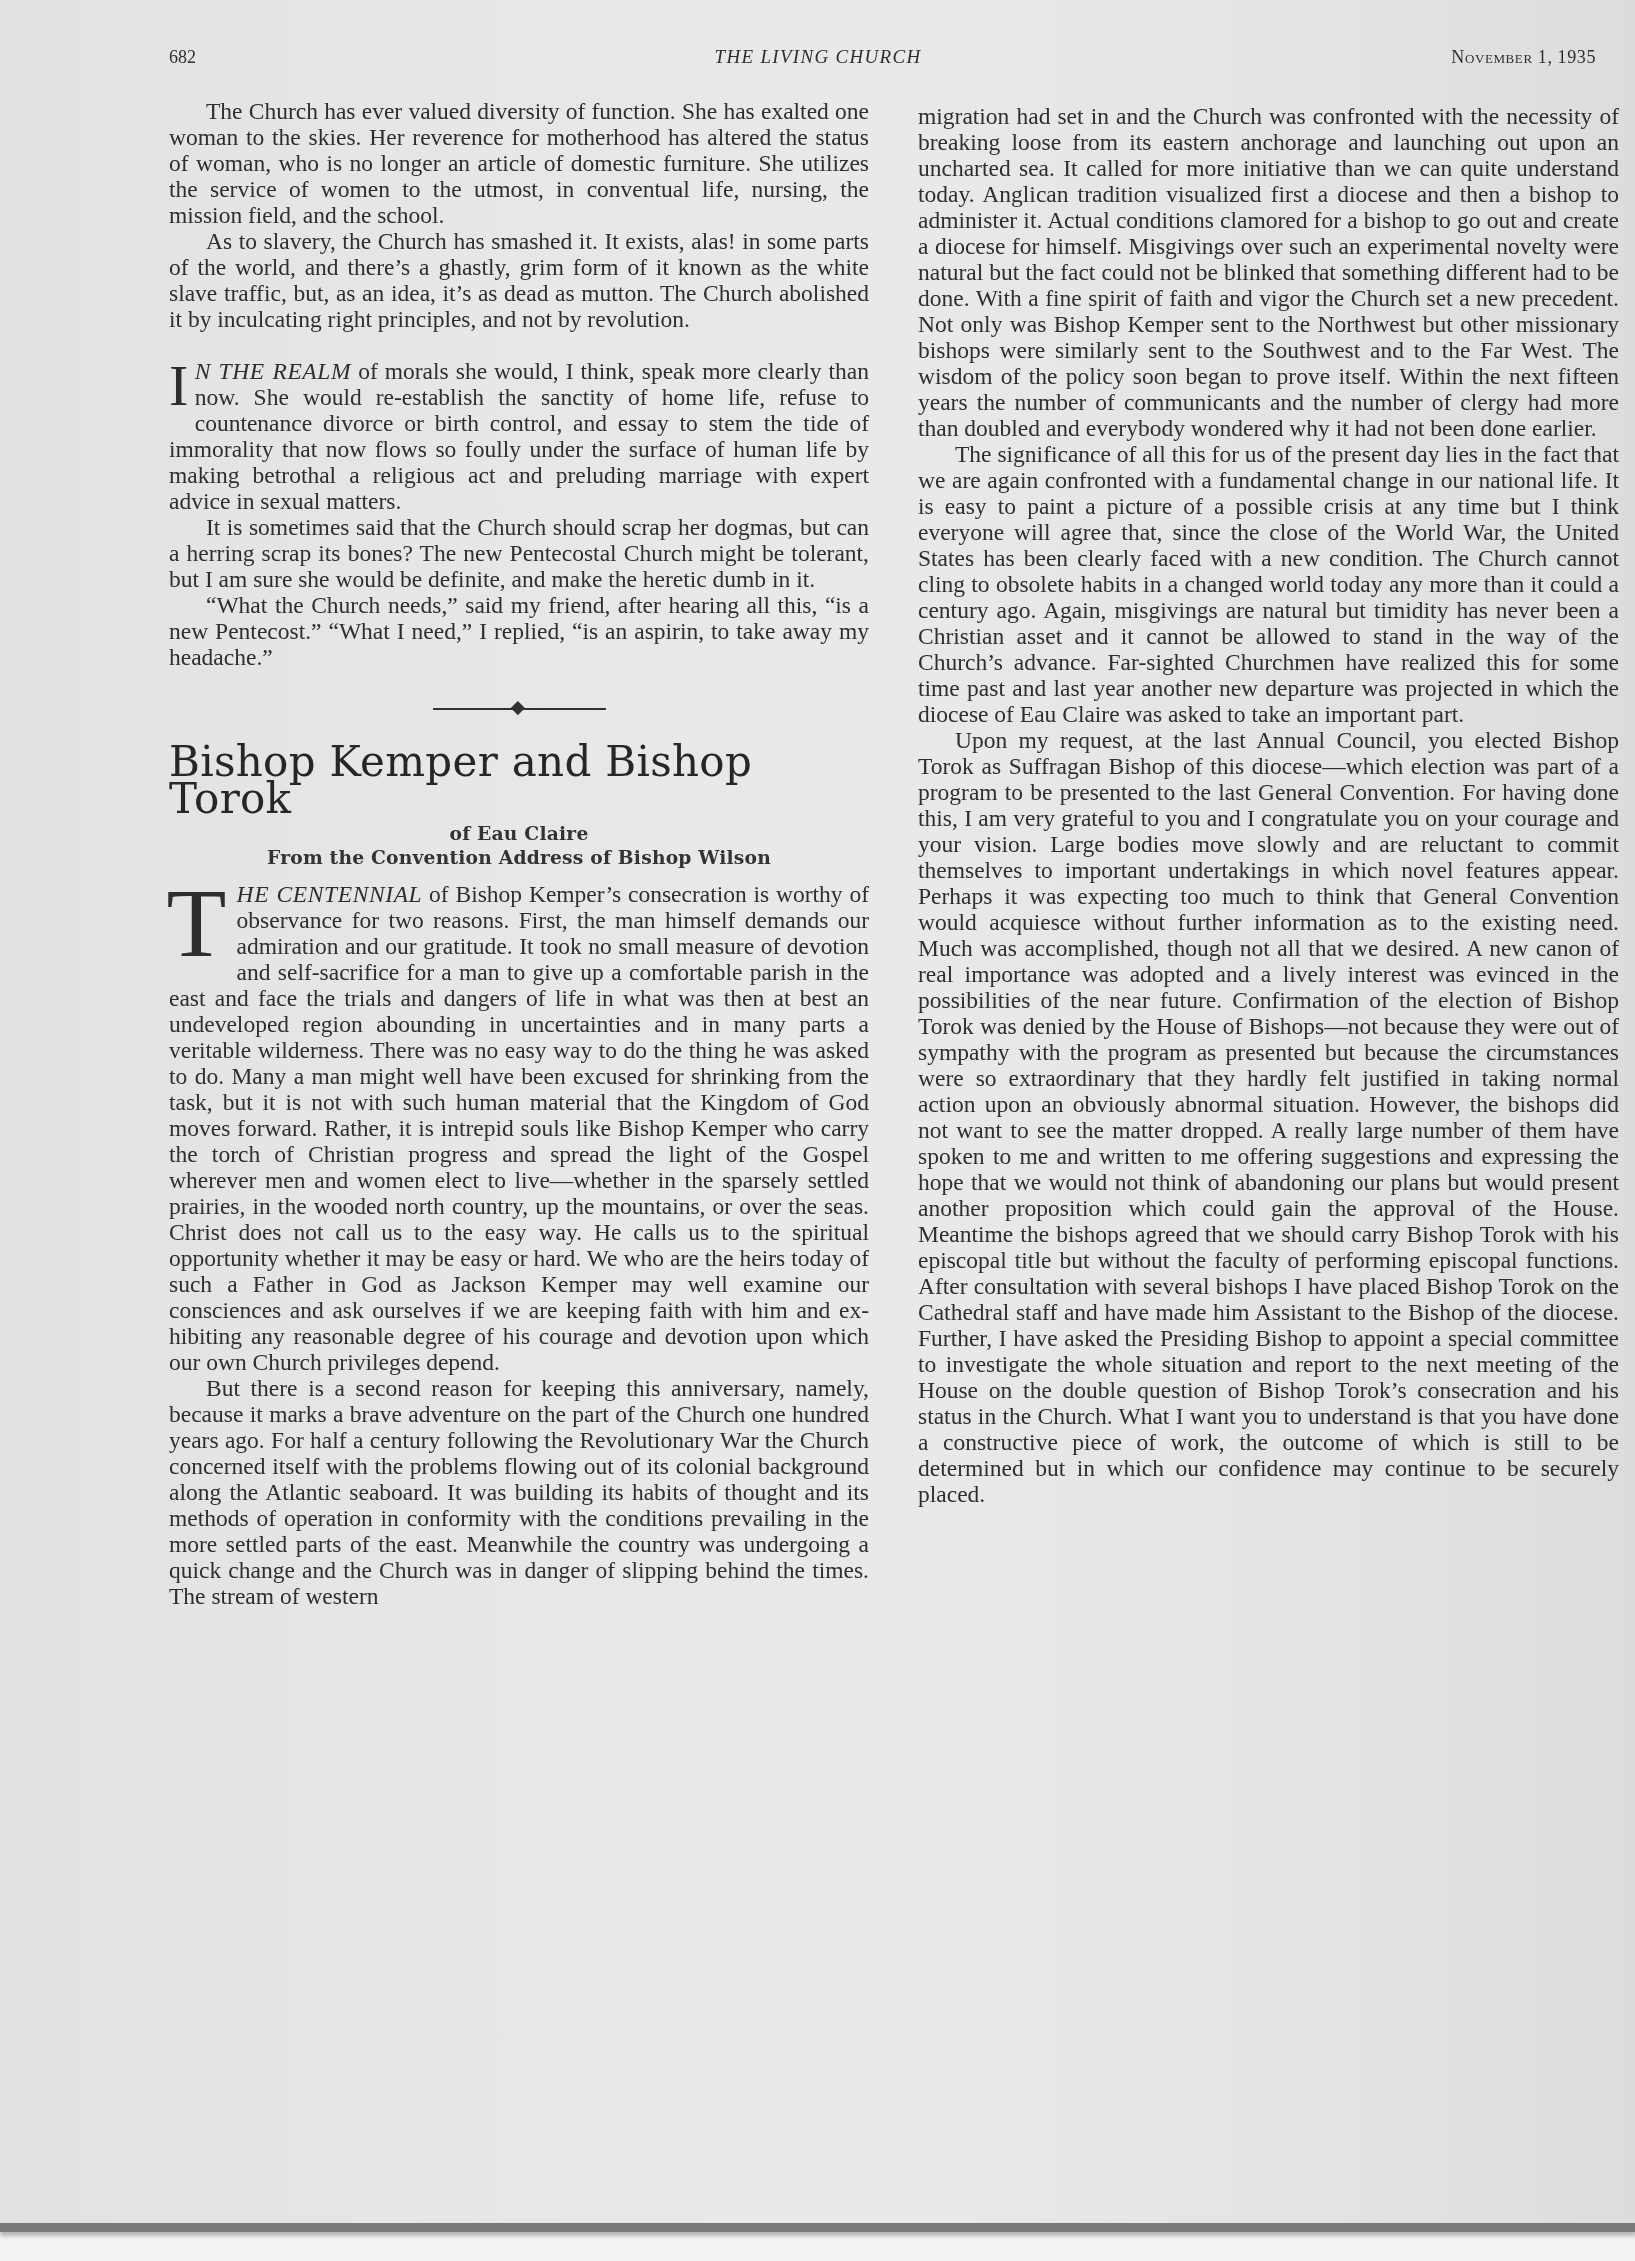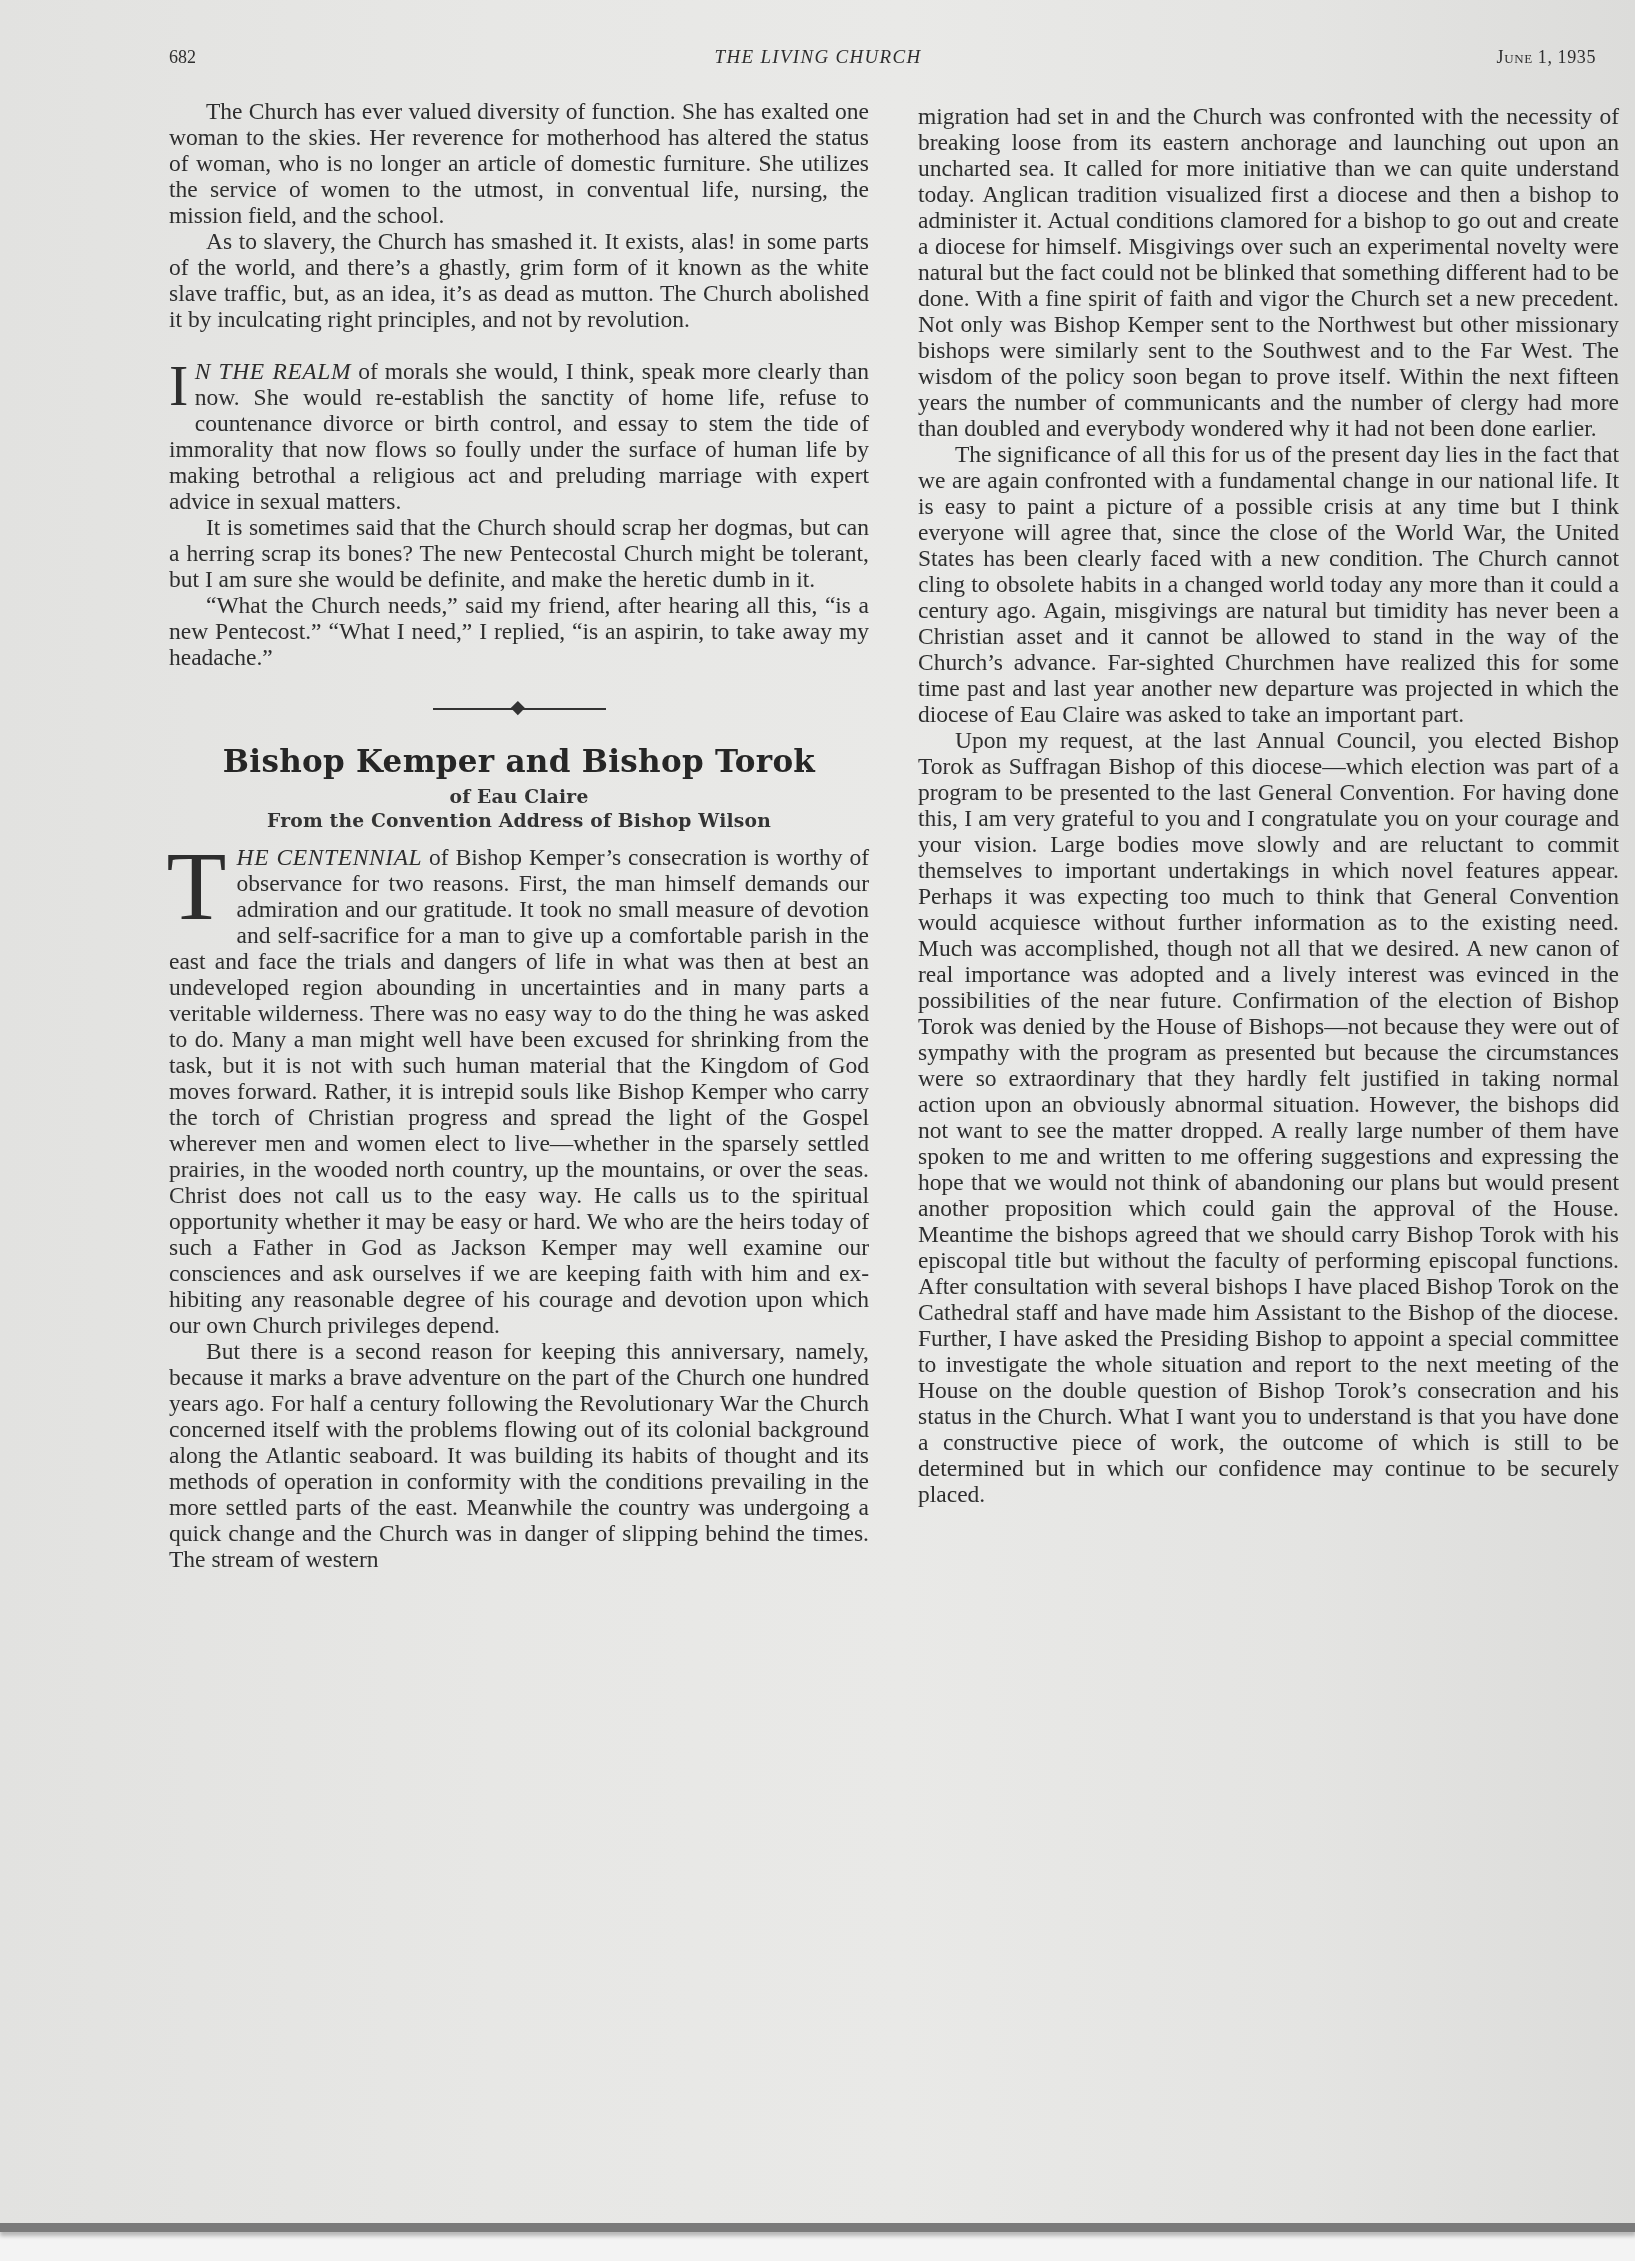--- a/index.html
+++ b/index.html
@@ -41,37 +41,37 @@
     position: relative; width: 173px; height: 13px; margin: 32px auto 28px auto;
   }
   .ornament .rule {
     position: absolute; left: 0; right: 0; top: 5.8px; height: 1.9px; background: #333;
   }
   .ornament .diamond {
     position: absolute; left: 80px; top: 0.6px; width: 9.7px; height: 9.7px;
     background: #333; transform: rotate(45deg);
   }
   .headline {
-    text-align: center; font-family: "DejaVu Serif", serif; font-size: 31px; line-height: 37px;
-    margin: 0 0 3.9px 0; letter-spacing: 0.3px; font-weight: bold; color: #262626;
+    text-align: left; font-family: "DejaVu Serif", serif; font-size: 42px; line-height: 37px;
+    margin: 0 0 3.9px 0; letter-spacing: 0.3px; font-weight: normal; color: #262626;
   }
   .subhead {
     text-align: center; font-family: "DejaVu Serif", serif; font-size: 18.7px; line-height: 24.5px;
     margin: 0 0 11.6px 0; font-weight: bold; color: #333; letter-spacing: 0.2px;
   }
   .subhead span { display: block; }
 </style>
 </head>
 <body>
 
 <div class="page">
 
   <div class="running-head page-number">682</div>
   <div class="running-head journal-title">THE LIVING CHURCH</div>
-  <div class="running-head issue-date">June 1, 1935</div>
+  <div class="running-head issue-date">November 1, 1935</div>
 
   <div class="column col-left">
     <p>The Church has ever valued diversity of function. She has exalted one woman to the skies. Her reverence for motherhood has altered the status of woman, who is no longer an article of domestic furniture. She utilizes the service of women to the utmost, in conventual life, nursing, the mission field, and the school.</p>
     <p>As to slavery, the Church has smashed it. It exists, alas! in some parts of the world, and there’s a ghastly, grim form of it known as the white slave traffic, but, as an idea, it’s as dead as mutton. The Church abolished it by inculcating right principles, and not by revolution.</p>
     <div class="gap-s"></div>
     <p class="noindent"><span class="dropcap-i">I</span><span class="smallcaps-lead">N THE REALM</span><span> of morals she would, I think, speak more clearly than now. She would re-establish the sanctity of home life, refuse to countenance divorce or birth control, and essay to stem the tide of immorality that now flows so foully under the surface of human life by making betrothal a re­ligious act and preluding marriage with expert advice in sexual matters.</span></p>
     <p>It is sometimes said that the Church should scrap her dogmas, but can a herring scrap its bones? The new Pente­costal Church might be tolerant, but I am sure she would be definite, and make the heretic dumb in it.</p>
     <p>“What the Church needs,” said my friend, after hearing all this, “is a new Pentecost.” “What I need,” I replied, “is an aspirin, to take away my headache.”</p>
 
     <div class="ornament">

